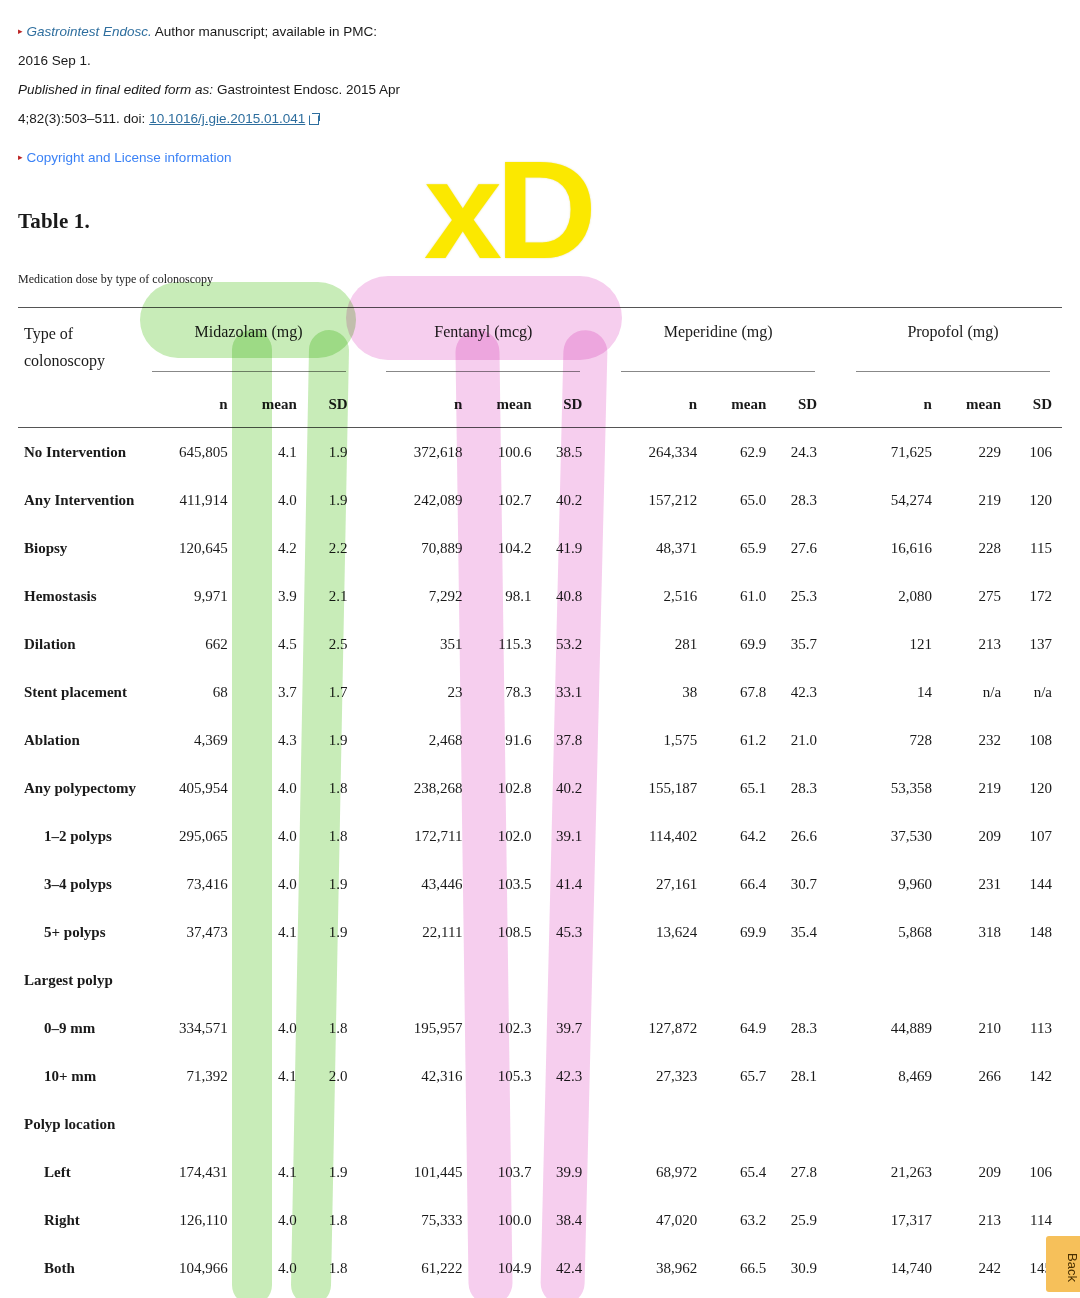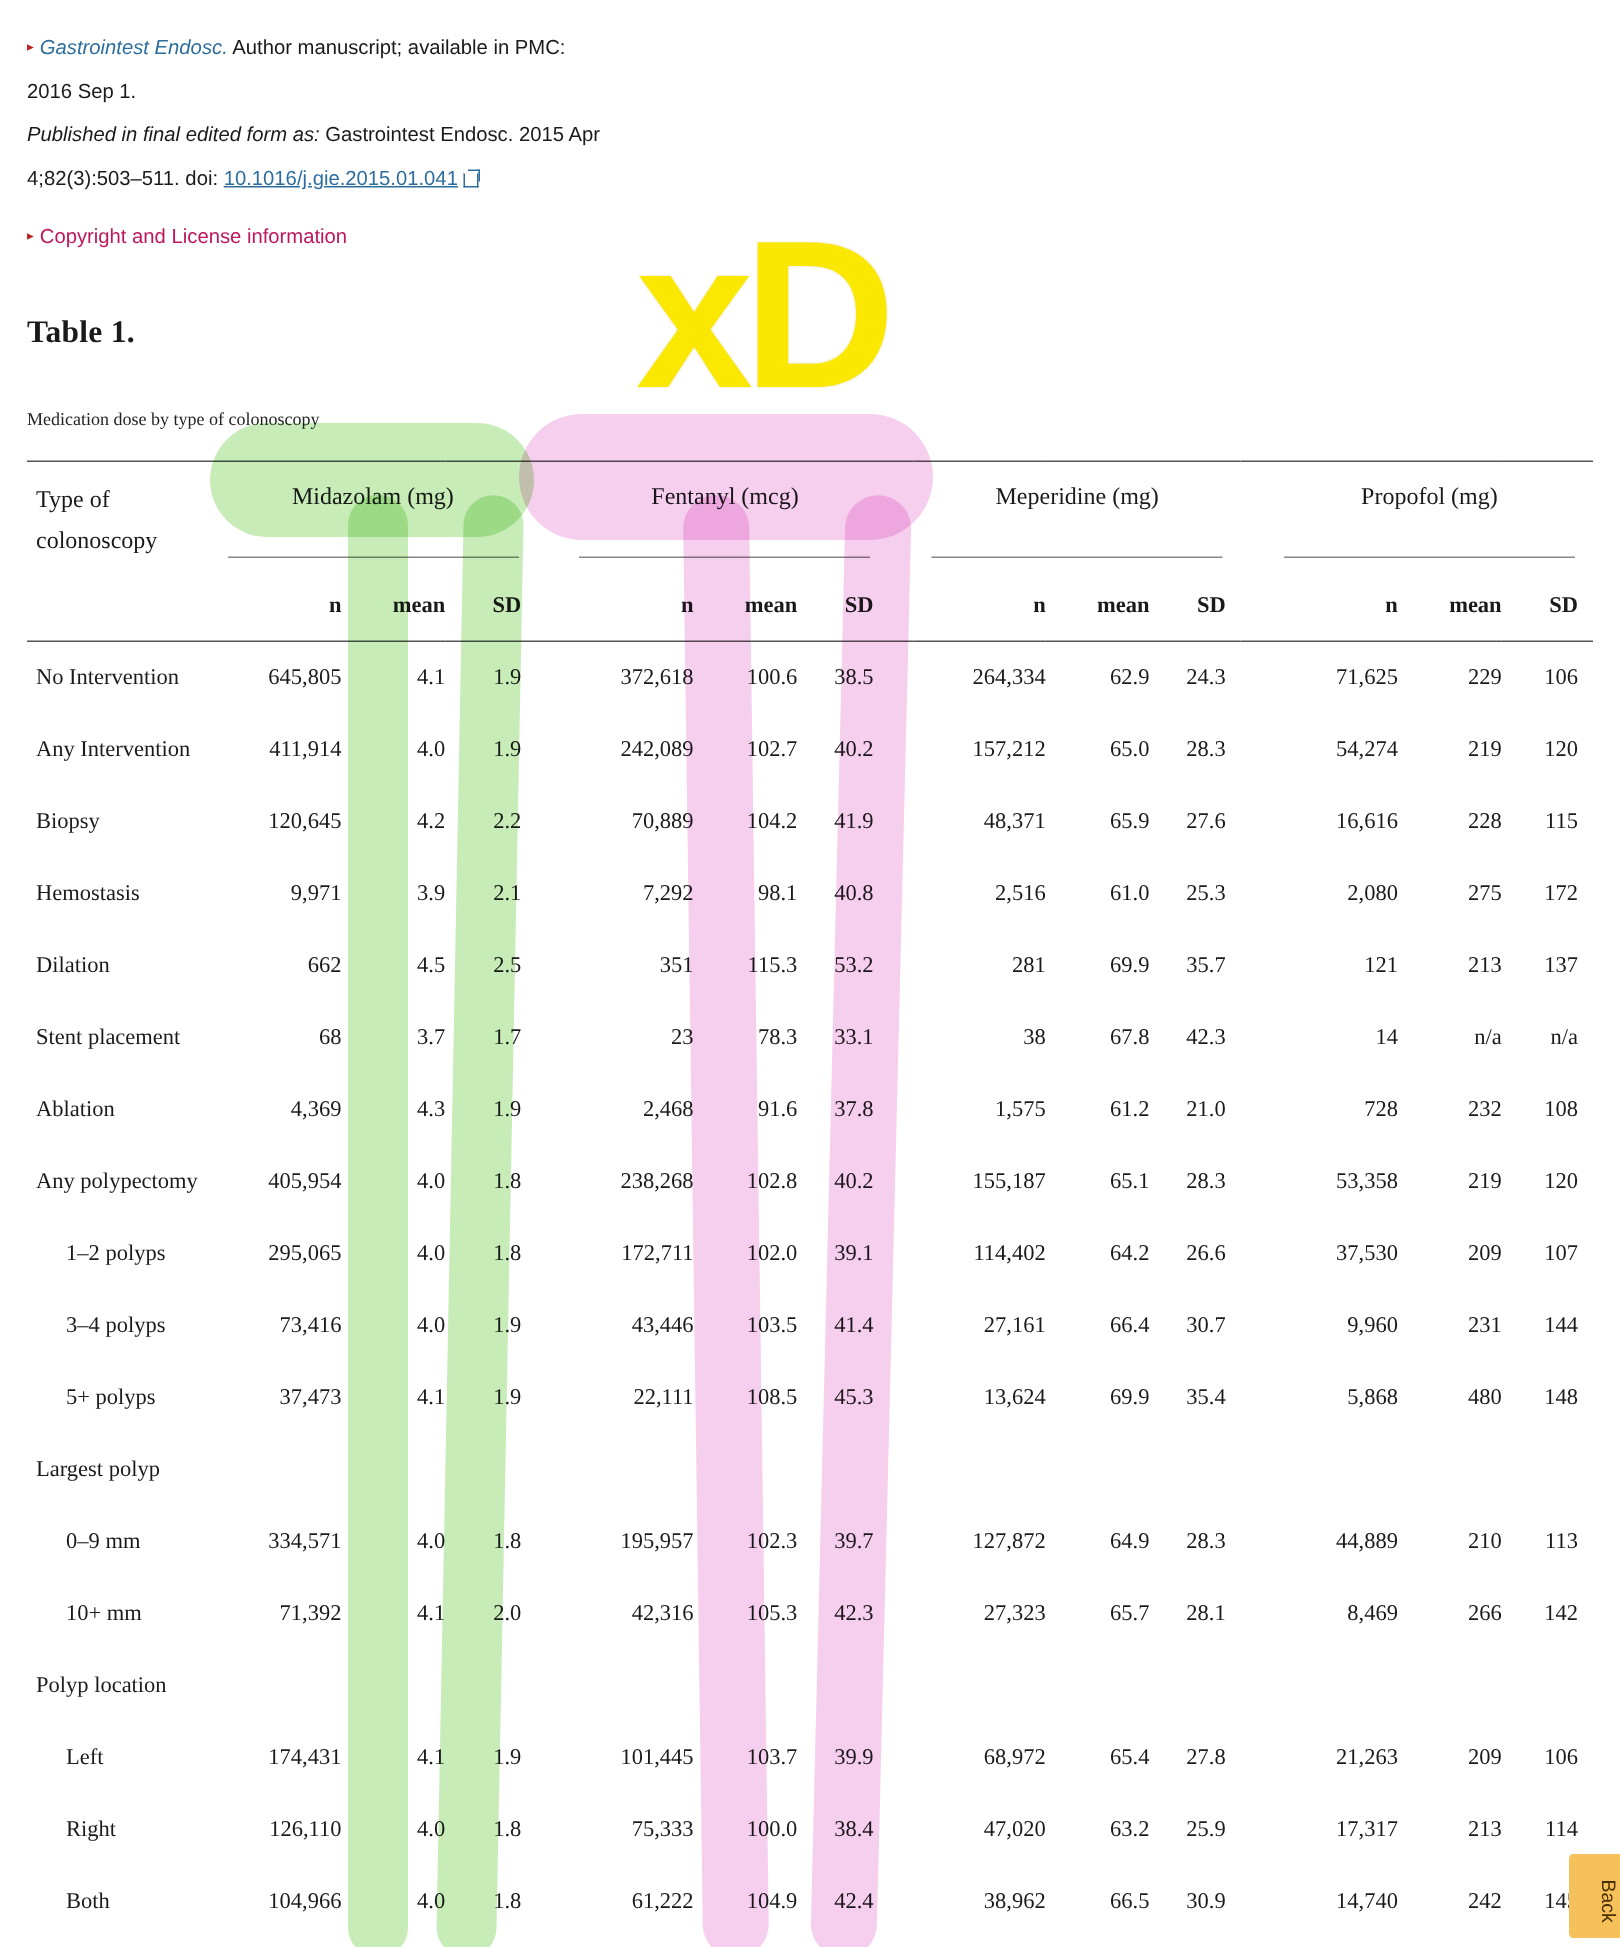--- a/index.html
+++ b/index.html
@@ -69,21 +69,21 @@
     border-top: 1.3px solid #2e6e9e;
     border-right: 1.3px solid #2e6e9e;
     transform: none;
   }
   .cite-italic { font-style: italic; }
   .copyright-line {
     margin-top: 17px;
     font-family: "Liberation Sans", sans-serif;
     font-size: 13.5px;
   }
-  .copyright-line a { color: #be185d; text-decoration: none; }
+  .copyright-line a { color: #3b82f6; text-decoration: none; }
 
   
   .table-label {
     margin-top: 44px;
     font-family: "Liberation Serif", serif;
     font-weight: bold;
     font-size: 21px;
     letter-spacing: .2px;
   }
   .table-caption {
@@ -131,21 +131,21 @@
   }
   table.data tbody td {
     padding: 10px 0;
     font-size: 15px;
     text-align: right;
     vertical-align: top;
     line-height: 28px;
   }
   table.data tbody td.rowhead {
     text-align: left;
-    font-weight: normal;
+    font-weight: bold;
     padding-left: 6px;
     line-height: 28px;
   }
   table.data tbody td.rowhead.indent1 { padding-left: 26px; }
   table.data tbody tr.last-row td { border-bottom: 1.6px solid #555; }
 
   
   col.c-head { width: 116px; }
   col.c-n    { width: 84px; }
   col.c-mean { width: 66px; }
@@ -481,21 +481,21 @@
           <td></td>
           <td>22,111</td>
           <td>108.5</td>
           <td class="pad-r">45.3</td>
           <td></td>
           <td>13,624</td>
           <td>69.9</td>
           <td class="pad-r">35.4</td>
           <td></td>
           <td>5,868</td>
-          <td>480</td>
+          <td>318</td>
           <td class="pad-r">148</td>
         </tr>
         <tr>
           <td class="rowhead">Largest polyp</td>
           <td></td>
           <td></td>
           <td class="pad-r"></td>
           <td></td>
           <td></td>
           <td></td>

